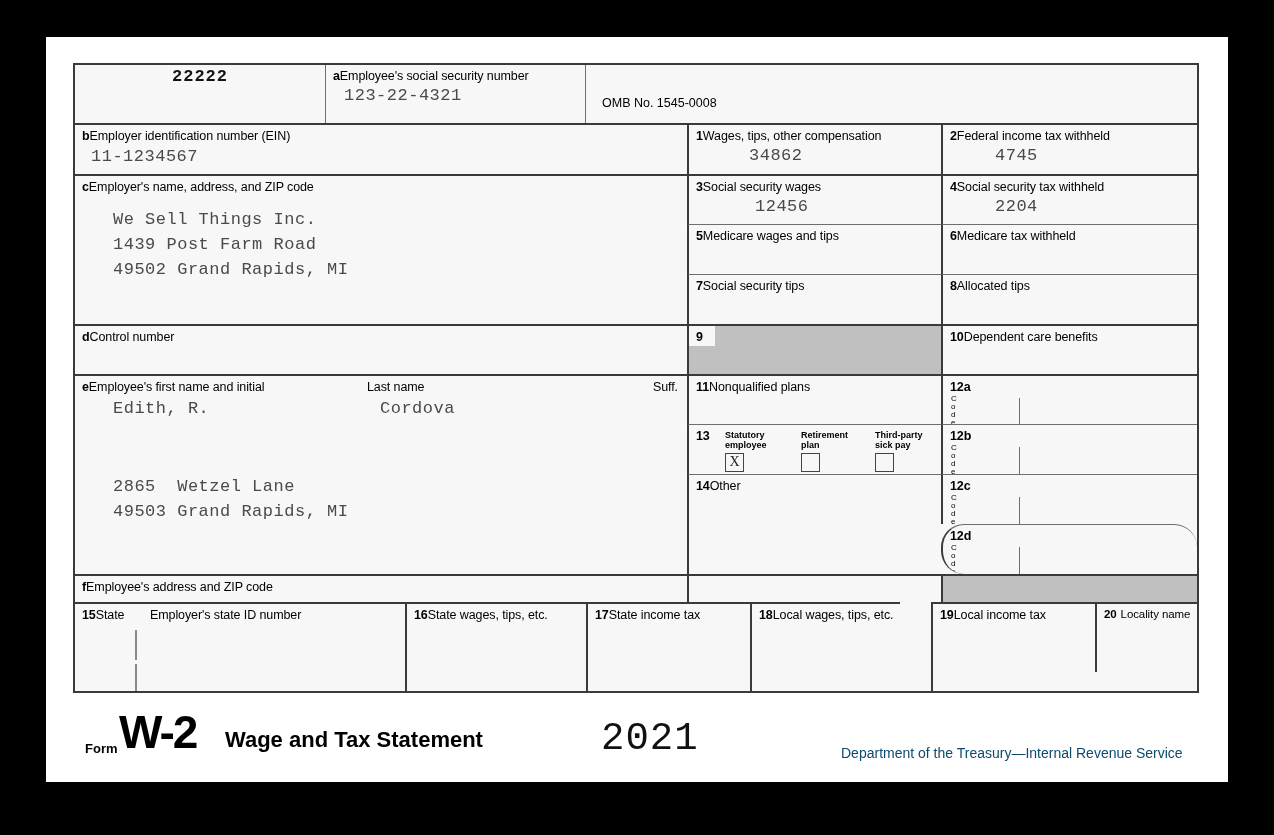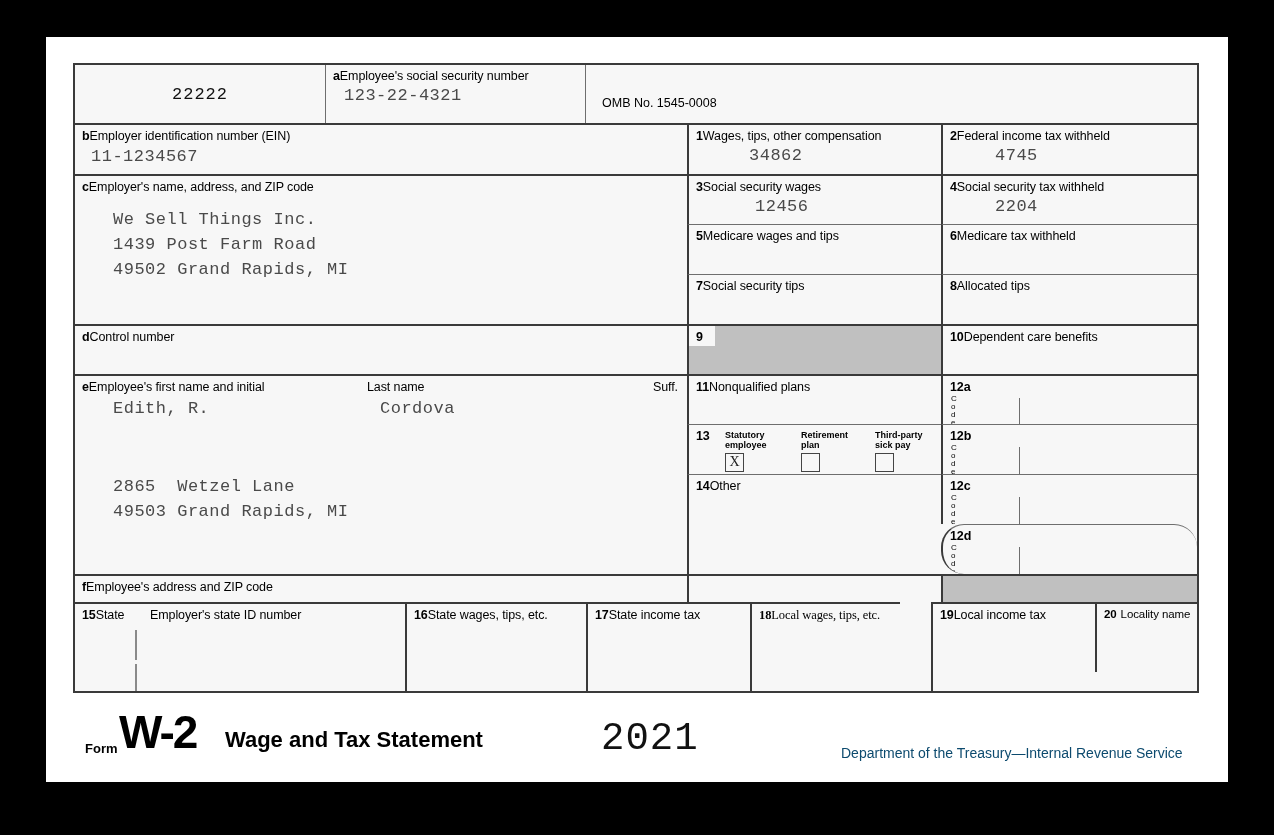--- a/index.html
+++ b/index.html
@@ -67,24 +67,24 @@
     font-family: "Liberation Mono", monospace;
     font-size: 17px;
     color: #4a4a4a;
     white-space: pre;
     letter-spacing: 0.5px;
   }
 
   
   #c22222 {
     position: absolute;
-    left: 0; top: 20px; width: 250px;
+    left: 0; top: 2px; width: 250px;
     text-align: center;
     font-family: "Liberation Mono", monospace;
-    font-weight: normal;
+    font-weight: bold;
     font-size: 17px;
     color: #111;
     letter-spacing: 1px;
   }
   #omb {
     position: absolute;
     left: 16px; top: 31px;
     font-size: 12.5px; color: #000;
     white-space: nowrap;
   }
@@ -418,21 +418,21 @@
       <div class="val" style="left:20px; top:28px;"></div>
     </div>
 
     <div class="cell bt2 bl2" style="left:511px; top:537px; width:164px; height:89px;">
       <div class="cap">
         <b>17</b><span class="lbl">State income tax</span>
       </div>
       <div class="val" style="left:20px; top:28px;"></div>
     </div>
 
-    <div class="cell bt2 bl2" style="left:675px; top:537px; width:150px; height:89px;font-family:Liberation Serif, serif;">
+    <div class="cell bt2 bl2" style="left:675px; top:537px; width:150px; height:89px;">
       <div class="cap">
         <b>18</b><span class="lbl">Local wages, tips, etc.</span>
       </div>
       <div class="val" style="left:20px; top:28px;"></div>
     </div>
 
     <div class="cell bt2 bl2" style="left:856px; top:537px; width:164px; height:89px;">
       <div class="cap">
         <b>19</b><span class="lbl">Local income tax</span>
       </div>

